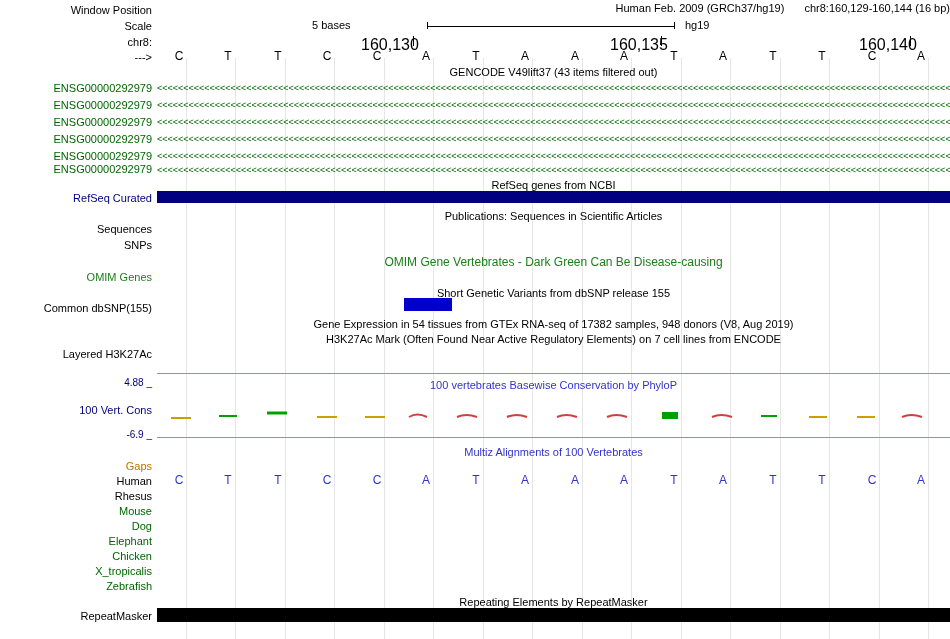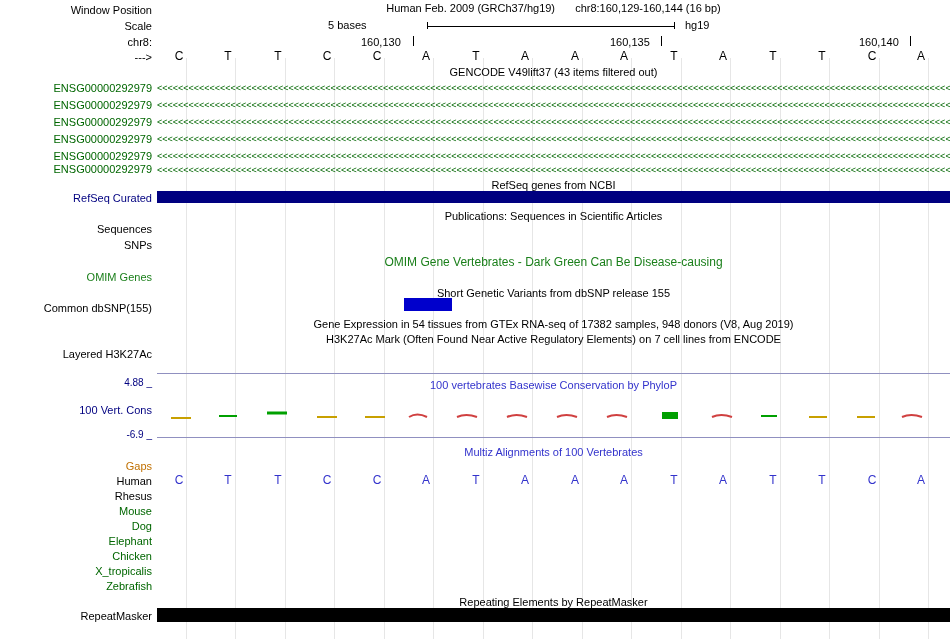--- a/index.html
+++ b/index.html
@@ -14,21 +14,21 @@
   .labels{position:absolute;left:0;top:0;width:155px;height:639px;}
   .lbl{position:absolute;right:0;width:155px;text-align:right;padding-right:3px;
        box-sizing:border-box;white-space:nowrap;font-size:11px;line-height:12px;}
   
   .track-area{position:absolute;left:157px;top:0;width:793px;height:639px;}
   .gridlines{position:absolute;left:157px;top:58px;width:793px;height:581px;}
   .gridline{position:absolute;top:0;width:1px;height:581px;background:#e6e6e6;}
   .base-row{position:absolute;left:157px;width:793px;height:14px;}
   .base{position:absolute;width:40px;text-align:center;font-size:12px;}
   .ruler{position:absolute;left:157px;width:793px;height:16px;}
-  .ruler-num{position:absolute;font-size:11px;white-space:nowrap;}
+  .ruler-num{position:absolute;font-size:16px;white-space:nowrap;}
   .tick{position:absolute;width:1px;height:10px;background:#000;}
   .center-title{position:absolute;width:100%;text-align:center;font-size:11px;}
   .gene-row{position:absolute;left:157px;width:793px;height:12px;color:#006600;
             font-size:9px;letter-spacing:0px;overflow:hidden;white-space:nowrap;}
   .blue-bar{position:absolute;left:157px;width:793px;height:12px;background:#000080;}
   .black-bar{position:absolute;left:157px;width:793px;height:14px;background:#000000;}
   .dbsnp-box{position:absolute;background:#0000cc;}
   .scalebar{position:absolute;height:1px;background:#000;}
   .scaletick{position:absolute;width:1px;height:7px;background:#000;}
   .green{color:#006600;}
@@ -100,28 +100,28 @@
     <div class="gridline" style="left:524px;"></div>
     <div class="gridline" style="left:573px;"></div>
     <div class="gridline" style="left:623px;"></div>
     <div class="gridline" style="left:672px;"></div>
     <div class="gridline" style="left:722px;"></div>
     <div class="gridline" style="left:771px;"></div>
   </div>
 
   <div class="track-area">
 
-    <div style="position:absolute;left:0;top:2px;width:793px;text-align:center;">
+    <div style="position:absolute;left:0;top:2px;width:793px;text-align:right;">
       <span>Human Feb. 2009 (GRCh37/hg19)</span>
       <span style="display:inline-block;width:14px;"></span>
       <span>chr8:160,129-160,144 (16 bp)</span>
     </div>
 
     <div style="position:absolute;left:0;top:18px;width:793px;height:16px;">
-      <div style="position:absolute;left:155px;top:1px;margin-left:16px;">5 bases</div>
+      <div style="position:absolute;left:155px;top:1px;">5 bases</div>
       <div class="scalebar" style="left:270px;top:8px;width:248px;"></div>
       <div class="scaletick" style="left:270px;top:4px;"></div>
       <div class="scaletick" style="left:517px;top:4px;"></div>
       <div style="position:absolute;left:528px;top:1px;">hg19</div>
     </div>
 
     <div class="ruler" style="top:34px;">
       <div class="ruler-num" style="left:47px;top:2px;">160,130</div>
       <div class="tick" style="left:99px;top:2px;"></div>
       <div class="ruler-num" style="left:296px;top:2px;text-align:right;">160,135</div>

